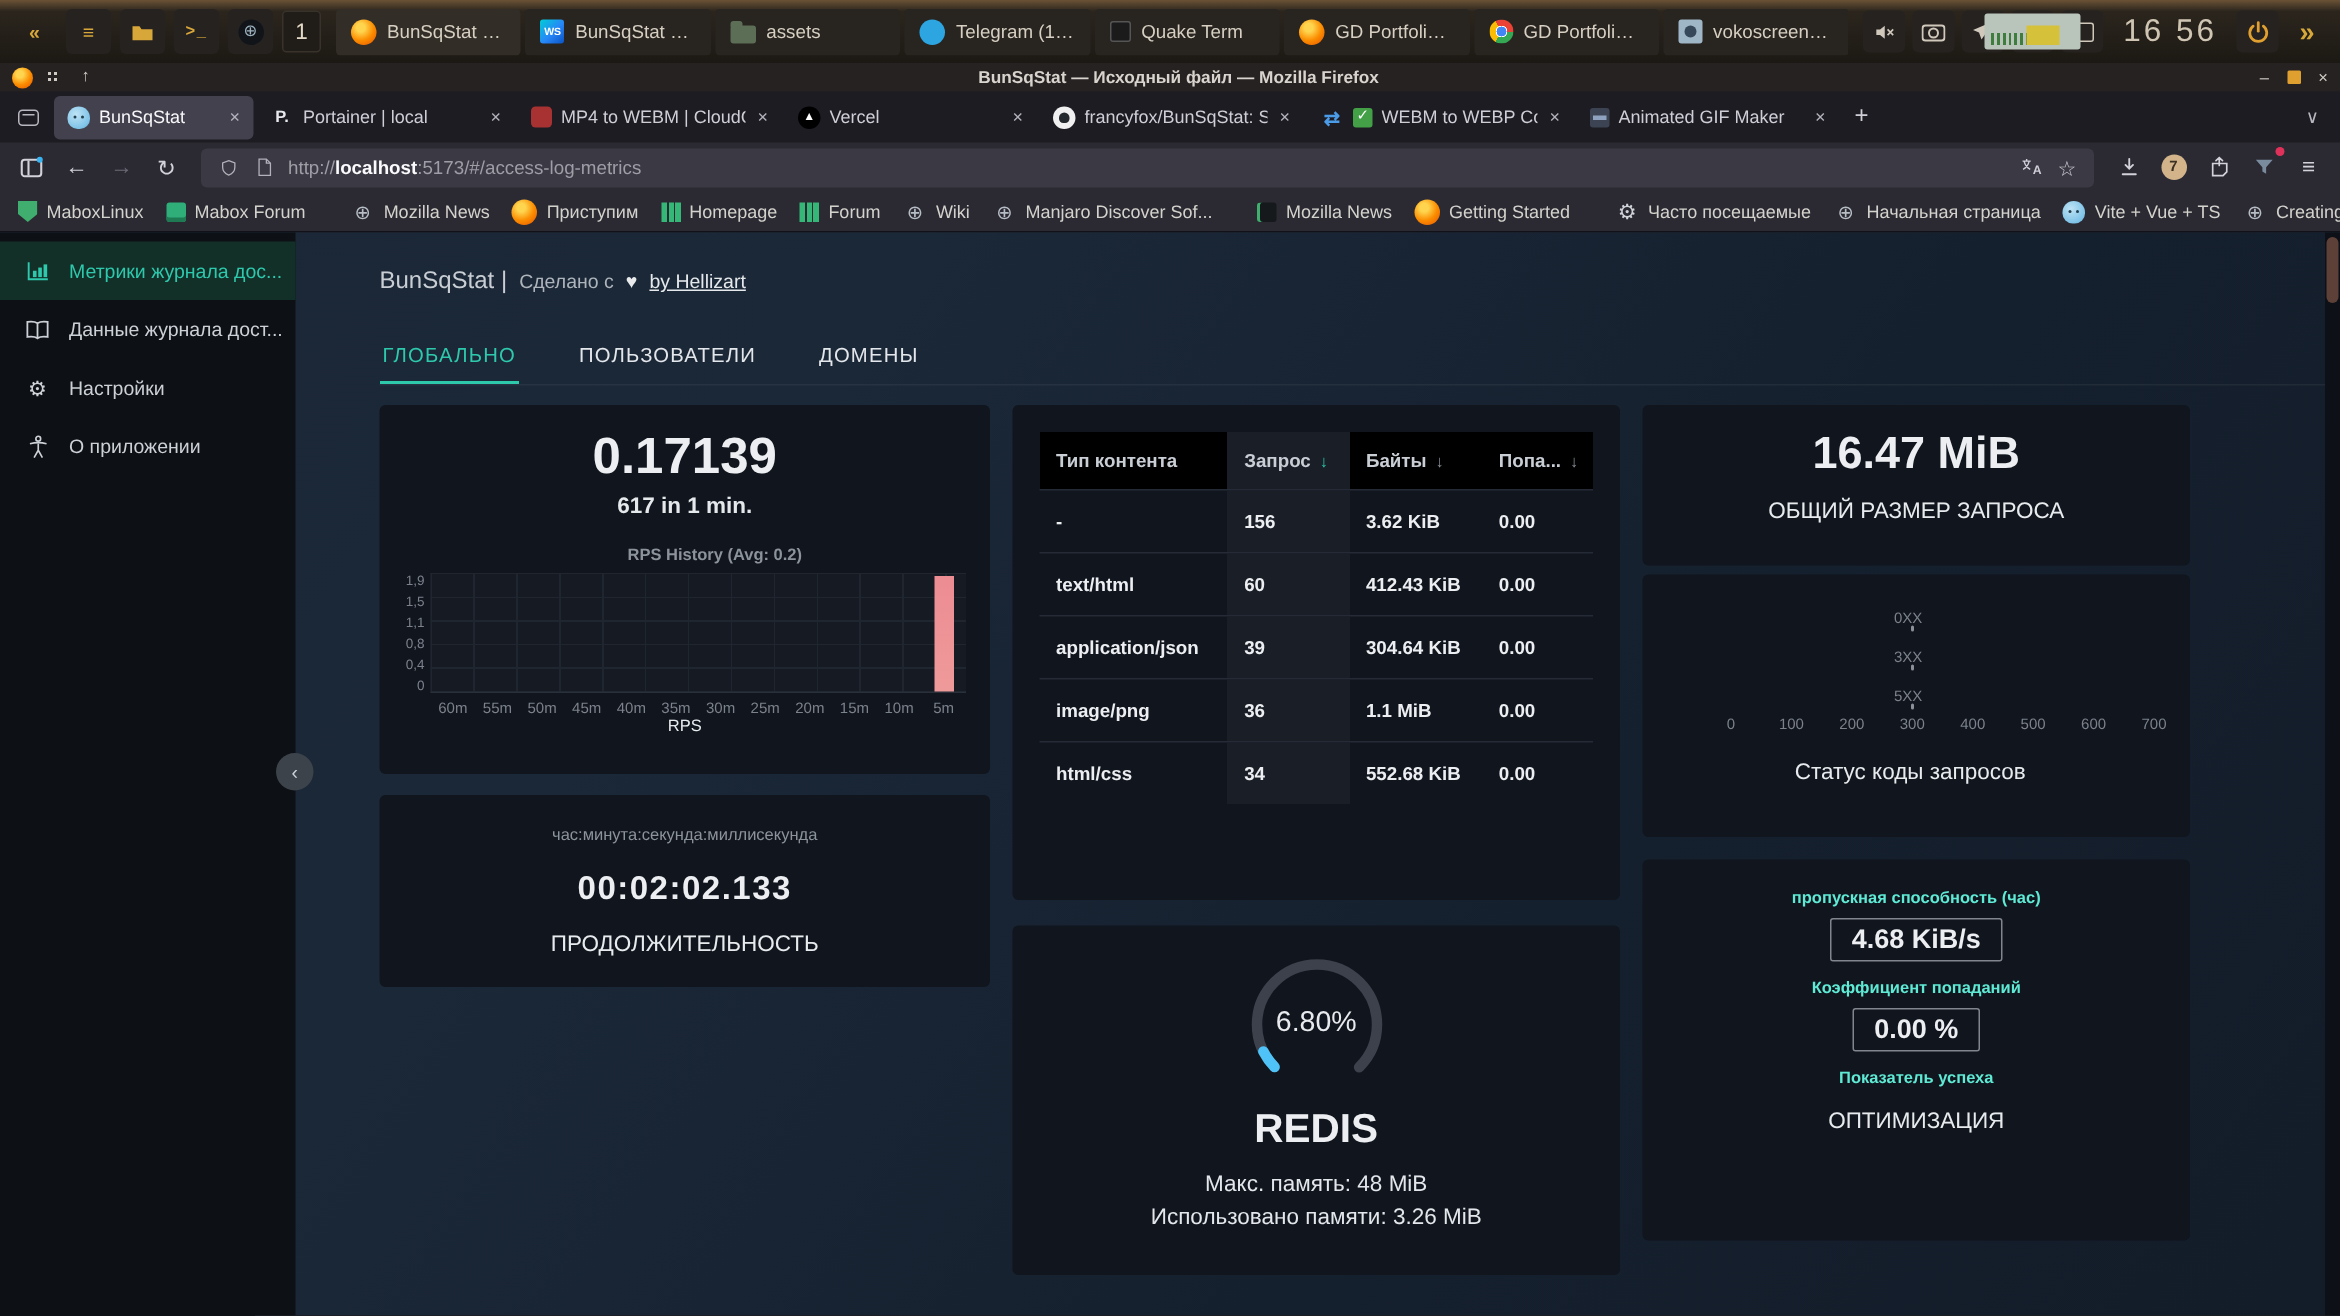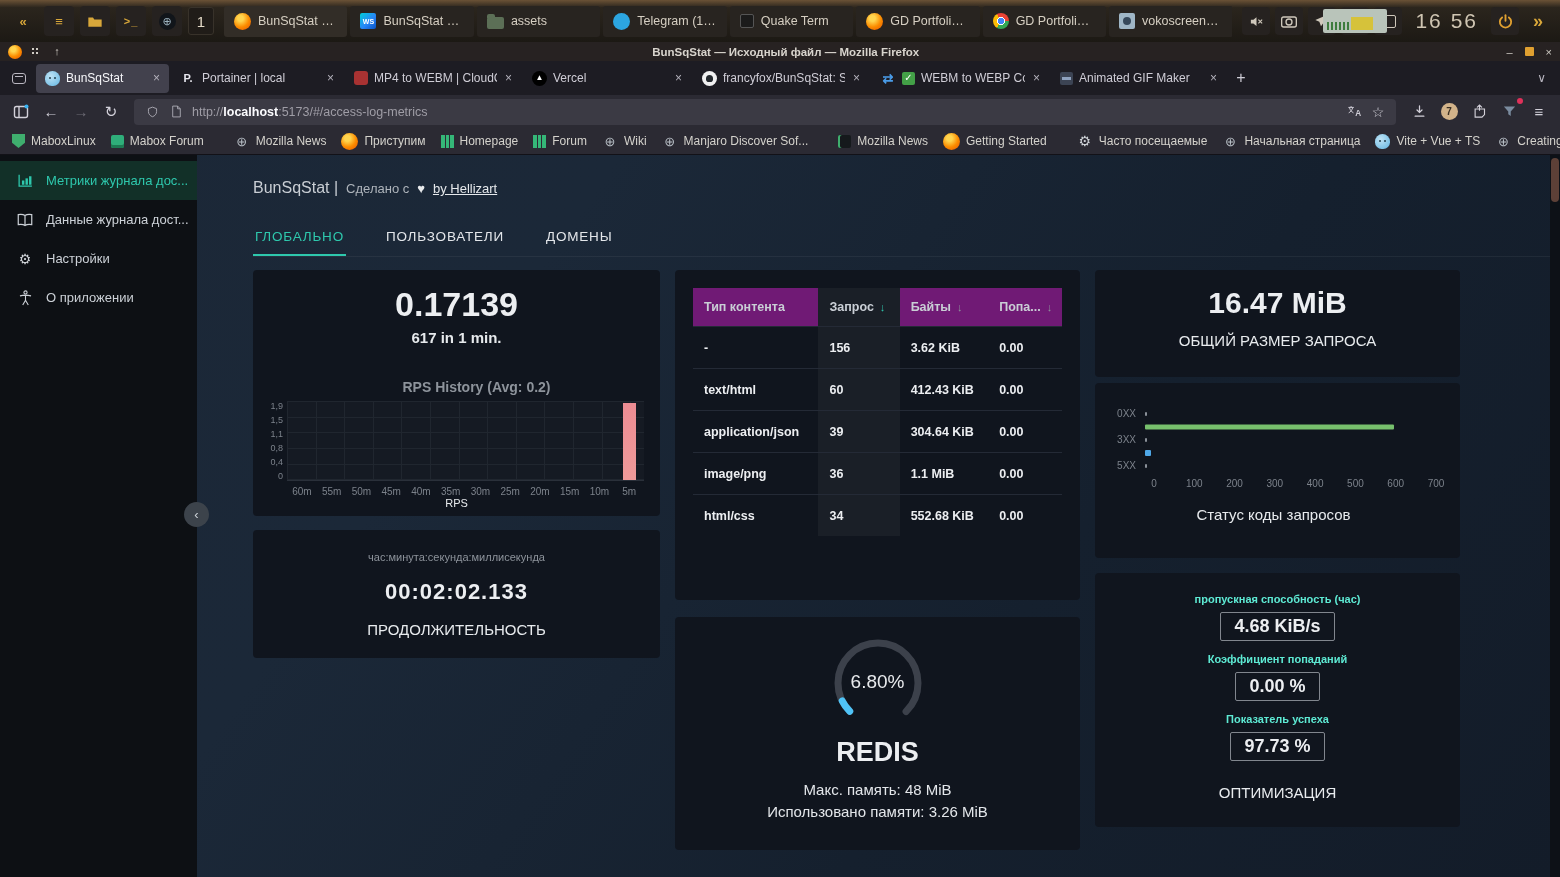--- a/index.html
+++ b/index.html
@@ -150,21 +150,21 @@
 
   .grid { margin-top:13px; display:flex; gap:15px; }
   .gcol { display:flex; flex-direction:column; }
   .card { background:#10151e; border-radius:4px; }
   .c1 { width:407px; } .c2 { width:405px; } .c3 { width:365px; }
 
   
   .rps-card { height:246px; text-align:center; padding-top:15px; }
   .big-num { font-size:34px; font-weight:bold; color:#eceef1; }
   .rps-sub { font-size:15px; font-weight:bold; color:#e6e9ec; margin-top:5px; }
-  .rps-chart-title { font-size:14px; font-weight:bold; color:#8d939b; margin-top:33px;padding-left:40px; }
+  .rps-chart-title { font-size:11px; font-weight:bold; color:#8d939b; margin-top:18px;padding-left:40px; }
   .rps-chart { display:flex; margin:6px 16px 0 8px; height:80px; }
   .rps-ylabels { width:26px; display:flex; flex-direction:column; justify-content:space-between;
     font-size:9px; color:#7c828b; text-align:right; padding:0 4px 0 0; }
   .rps-plot { flex:1; position:relative; background:
       repeating-linear-gradient(to right, #20262f 0 1px, transparent 1px 28.6px),
       repeating-linear-gradient(to bottom, #20262f 0 1px, transparent 1px 15.7px),
       #151a23; border-bottom:1px solid #2a303a; }
   .rps-bar { position:absolute; bottom:0; width:13px;
     background:linear-gradient(180deg,#ec8c93,#f3aca7); }
   .rps-xlabels { display:flex; margin:5px 16px 0 34px; font-size:10px; color:#7c828b; }
@@ -173,21 +173,21 @@
 
   
   .dur-card { height:128px; text-align:center; padding-top:21px; margin-top:14px; }
   .dur-format { font-size:11px; color:#8d939b; }
   .dur-value { font-size:22px; font-weight:bold; color:#eceef1; letter-spacing:1px; margin-top:16px; }
   .dur-label { font-size:15px; color:#e8ebee; margin-top:16px; }
 
   
   .table-card { height:330px; padding:18px; }
   table { width:100%; border-collapse:collapse; font-size:12.5px; table-layout:fixed; }
-  th { background:#701a75; text-align:left; padding:12px 11px; color:#c9ced5; font-weight:bold;
+  th { background:#000000; text-align:left; padding:12px 11px; color:#c9ced5; font-weight:bold;
     white-space:nowrap; overflow:hidden; }
   th .sort { font-size:11px; margin-left:6px; color:#8d939b; }
   th .sort.on { color:#2ec8ad; }
   td { padding:13.5px 11px; border-top:1px solid #242a36; color:#eceef1; font-weight:bold;
     white-space:nowrap; overflow:hidden; }
   tr td:first-child { border-top-color:#242a36; }
   .col-hl { background:rgba(255,255,255,0.045); }
   th:nth-child(1),td:nth-child(1){ width:34%; } th:nth-child(2),td:nth-child(2){ width:22%; }
   th:nth-child(3),td:nth-child(3){ width:24%; } th:nth-child(4),td:nth-child(4){ width:20%; }
 
@@ -199,21 +199,21 @@
   .redis-mem { font-size:15px; color:#e3e6ea; margin-top:13px; }
   .redis-mem2 { font-size:15px; color:#e3e6ea; margin-top:5px; }
 
   
   .total-card { height:107px; text-align:center; padding-top:16px; }
   .total-num { font-size:30px; font-weight:bold; color:#eceef1; }
   .total-label { font-size:15px; color:#e8ebee; margin-top:12px; }
 
   
   .status-card { height:175px; padding:24px 24px 0 16px; margin-top:6px; }
-  .st-row { display:flex; align-items:center; height:13px; }
+  .st-row { display:flex; align-items:center; height:13px;flex-direction:column; }
   .st-label { width:34px; text-align:right; padding-right:9px; font-size:10px; color:#7c828b; flex:none; }
   .st-track { flex:1; position:relative; height:13px; }
   .st-bar { position:absolute; left:0; top:50%; transform:translateY(-50%); border-radius:1px; }
   .st-xlabels { position:relative; margin-left:43px; height:14px; margin-top:6px;
     font-size:10px; color:#7c828b; }
   .st-xlabels span { position:absolute; transform:translateX(-50%); }
   .status-title { font-size:15px; color:#e8ebee; text-align:center; margin-top:14px; }
 
   
   .opt-card { height:254px; text-align:center; padding-top:17px; margin-top:15px; }
@@ -704,21 +704,20 @@
             </div>
           <div class="status-title">Статус коды запросов</div>
         </div>
         <div class="card c3 opt-card">
           <div id="opt-items">
               <div class="opt-label">пропускная способность (час)</div>
               <div><span class="opt-box">4.68 KiB/s</span></div>
               <div class="opt-label">Коэффициент попаданий</div>
               <div><span class="opt-box">0.00 %</span></div>
               <div class="opt-label">Показатель успеха</div>
-              <div><span class="opt-box">97.73 %</span></div>
             </div>
           <div class="opt-title">ОПТИМИЗАЦИЯ</div>
         </div>
       </div>
     </div>
   </div>
 
   <div class="scroll-track">
     <div class="scroll-thumb"></div>
   </div>

